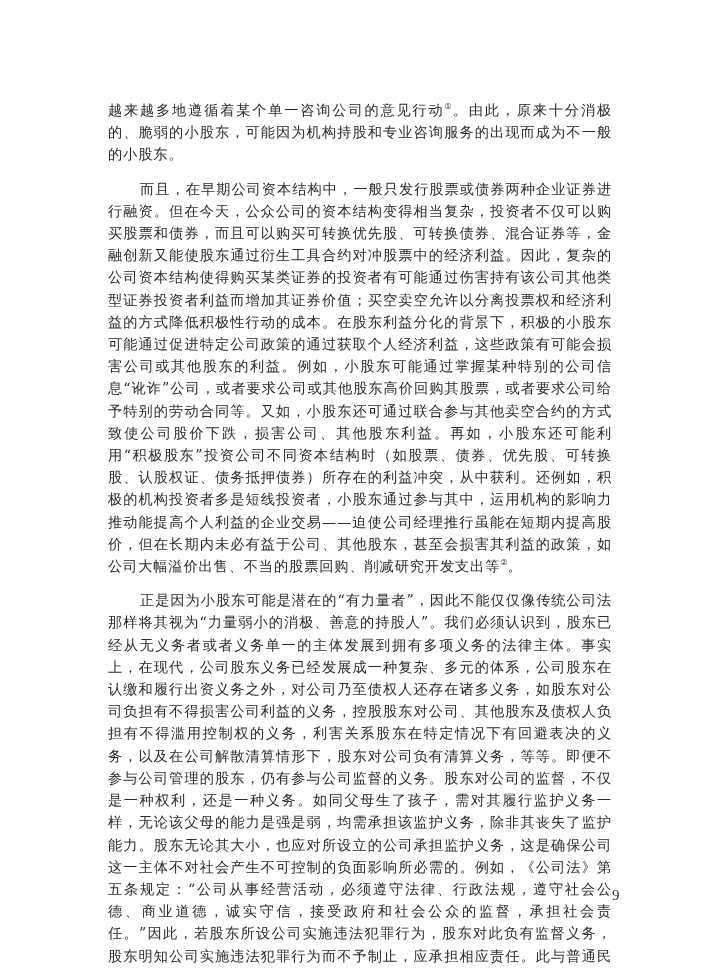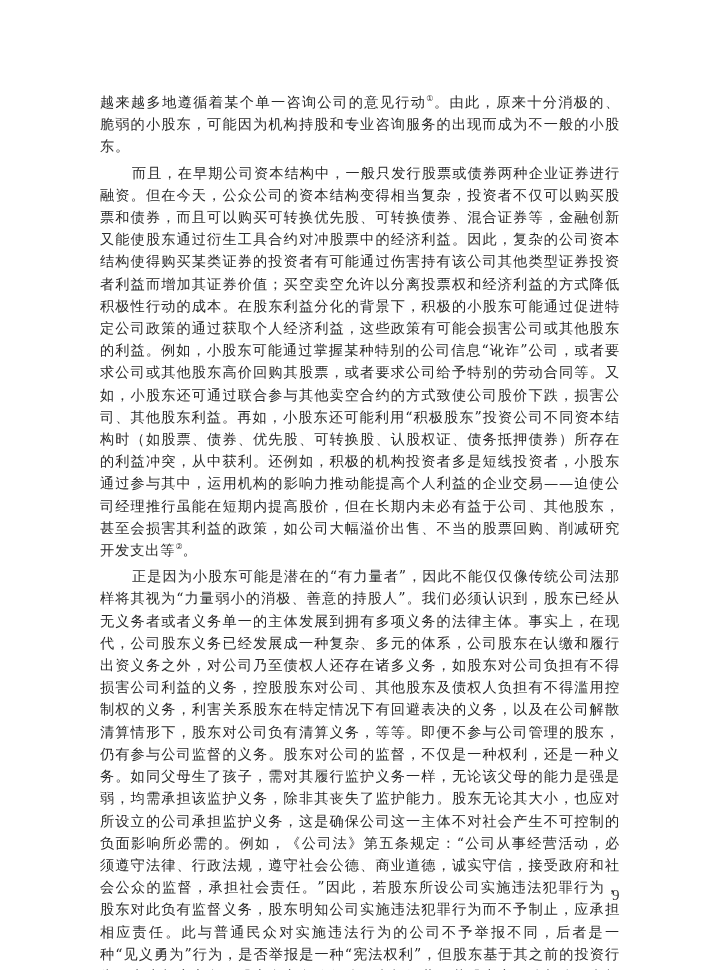--- a/index.html
+++ b/index.html
@@ -15,21 +15,21 @@
       font-family: "DejaVu Serif", "Liberation Serif", serif;
       color: #2a2a2a;
     }
     .page {
       position: absolute;
       left: 96px;
       top: 87px;
       width: 528px;
     }
     .para {
-      margin: 4px;
+      margin: 12px;
       font-size: 14.2px;
       line-height: 22.2px;
       text-align: justify;
       text-align-last: left;
       letter-spacing: 0.9px;
       word-break: break-all;
     }
     .indent {
       text-indent: 32px;
     }

